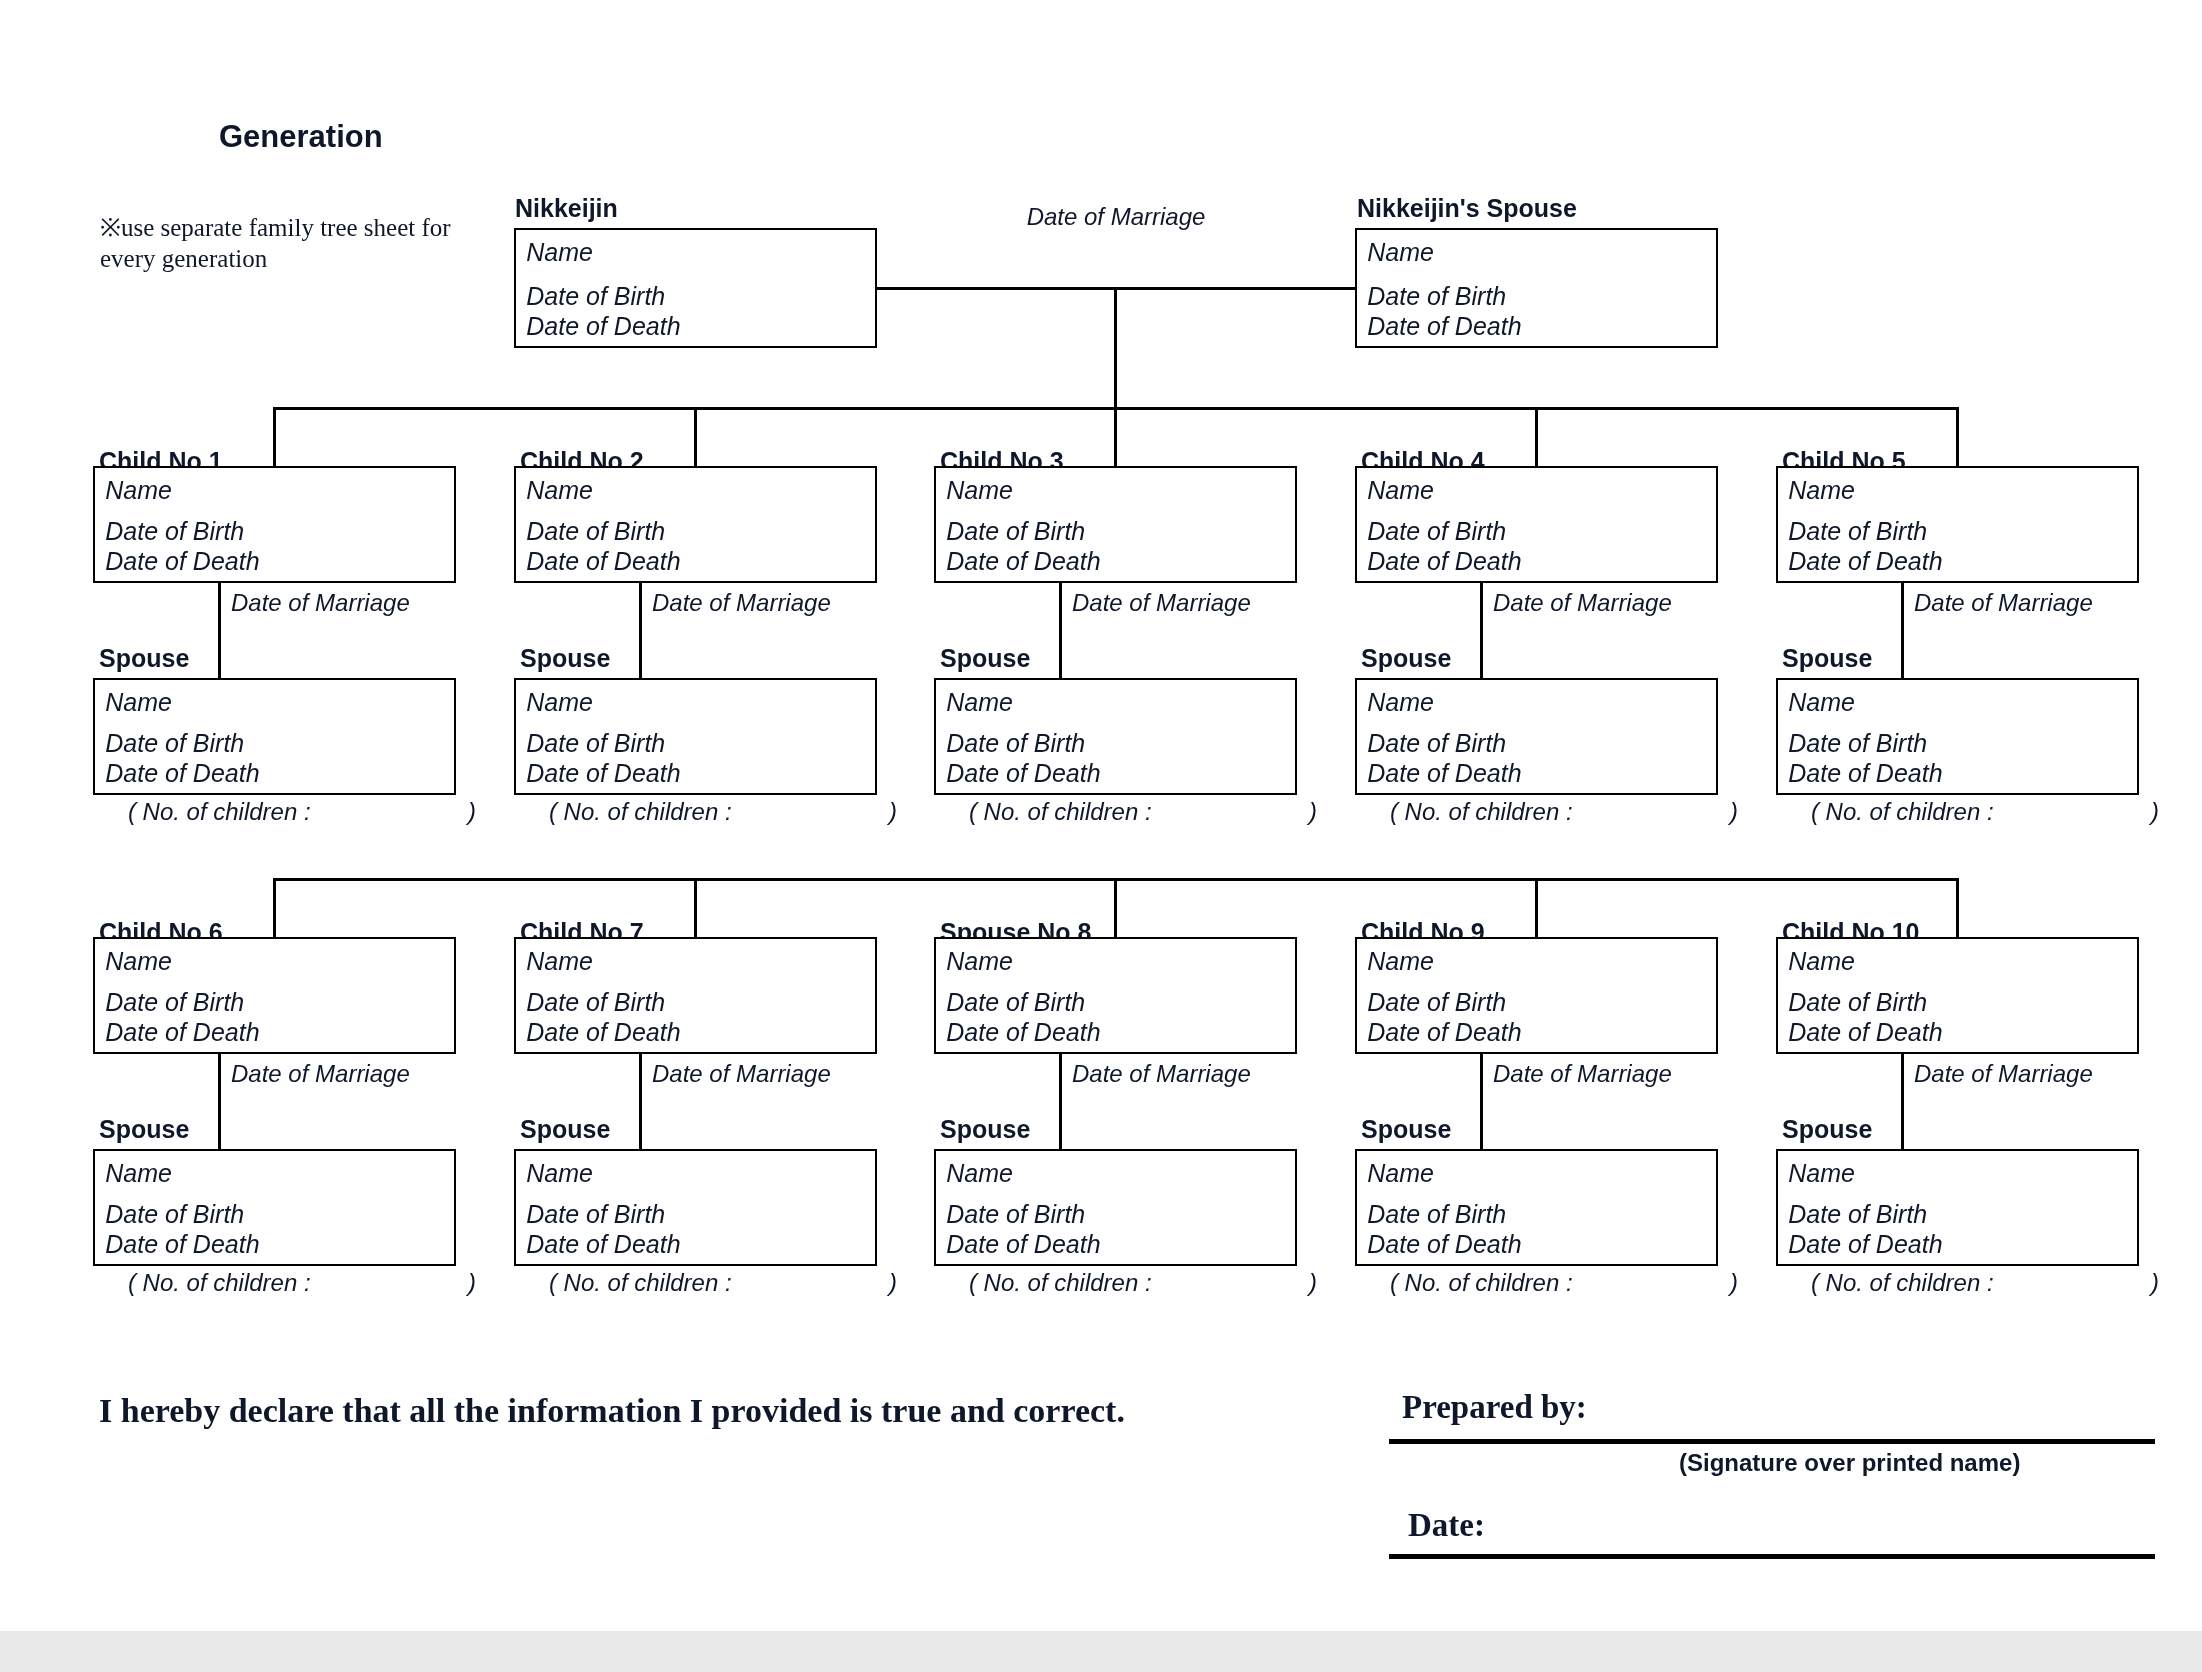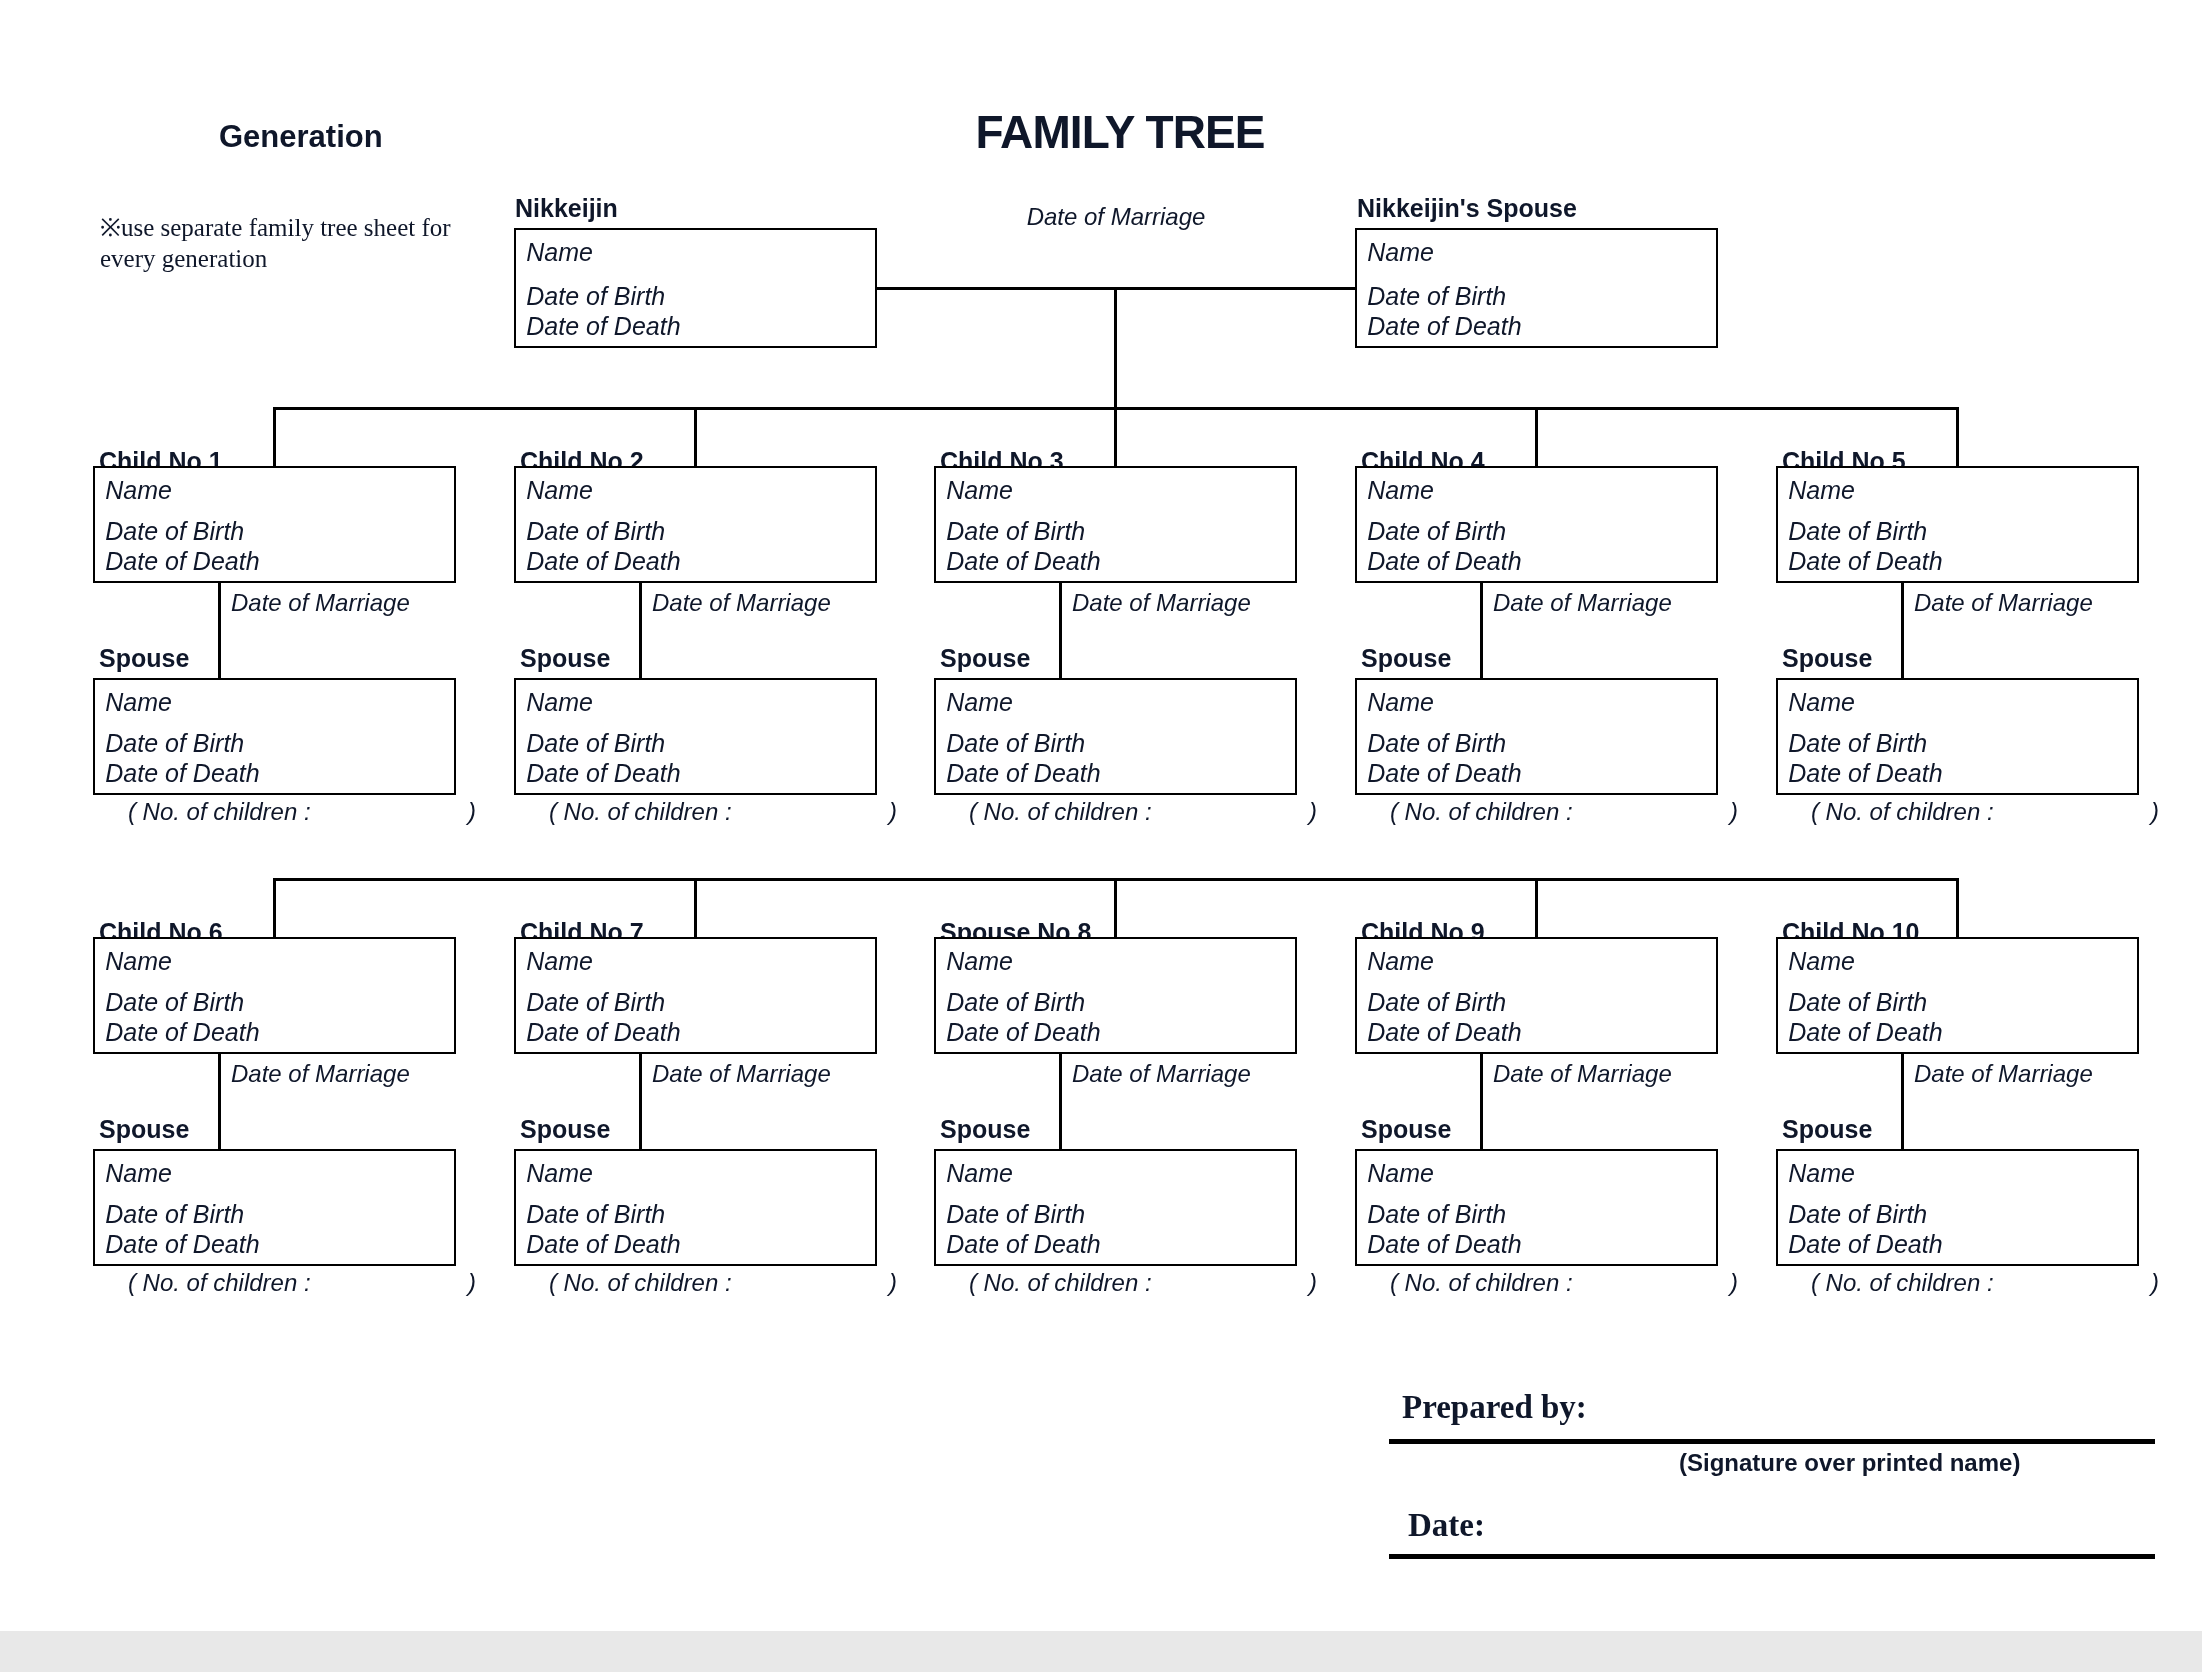--- a/index.html
+++ b/index.html
@@ -51,21 +51,20 @@
     font-size:33px; white-space:nowrap;
   }
   .sig-caption { position:absolute; font-size:24px; font-weight:bold; white-space:nowrap; }
 </style>
 </head>
 <body>
 
 <div class="page" id="page">
 
   <div class="gen-label" style="left:219px; top:119px;">Generation</div>
-  <div class="title" style="left:1120px; top:105px;">FAMILY TREE</div>
   <div class="note" style="left:100px; top:200px;">
     <div>※use separate family tree sheet for</div>
     <div>every generation</div>
   </div>
 
   <div class="box-label" style="left:515px; top:194px;">Nikkeijin</div>
   <div class="dom-label-parents" style="left:987px; top:203px; width:258px;">Date of Marriage</div>
   <div class="box-label" style="left:1357px; top:194px;">Nikkeijin's Spouse</div>
 
   <div class="pbox" style="left:514px; top:228px; width:363px; height:120px;">
@@ -81,20 +80,21 @@
       <div class="field">Date of Birth</div>
       <div class="field">Date of Death</div>
     </div>
   </div>
 
   <div class="hline" style="left:877px; top:287px; width:478px;"></div>
   <div class="vline" style="left:1114px; top:287px; height:122px;"></div>
   <div class="hline" style="left:273px; top:407px; width:1685px;"></div>
   <div class="hline" style="left:273px; top:878px; width:1685px;"></div>
 
+  <div class="declaration" style="left:99px; top:1392px;">I hereby declare that all the information I provided is true and correct.</div>
   <div class="serif-label" style="left:1402px; top:1389px;">Prepared by:</div>
   <div class="thickline" style="left:1389px; top:1439px; width:766px;"></div>
   <div class="sig-caption" style="left:1679px; top:1449px;">(Signature over printed name)</div>
   <div class="serif-label" style="left:1408px; top:1507px;">Date:</div>
   <div class="thickline" style="left:1389px; top:1554px; width:766px;"></div>
 
 <div class="card" style="left: 93px; top: 407px;">
     <div class="vline stub"></div>
     <div class="box-label card-label">Child No.1</div>
     <div class="pbox child-box">

